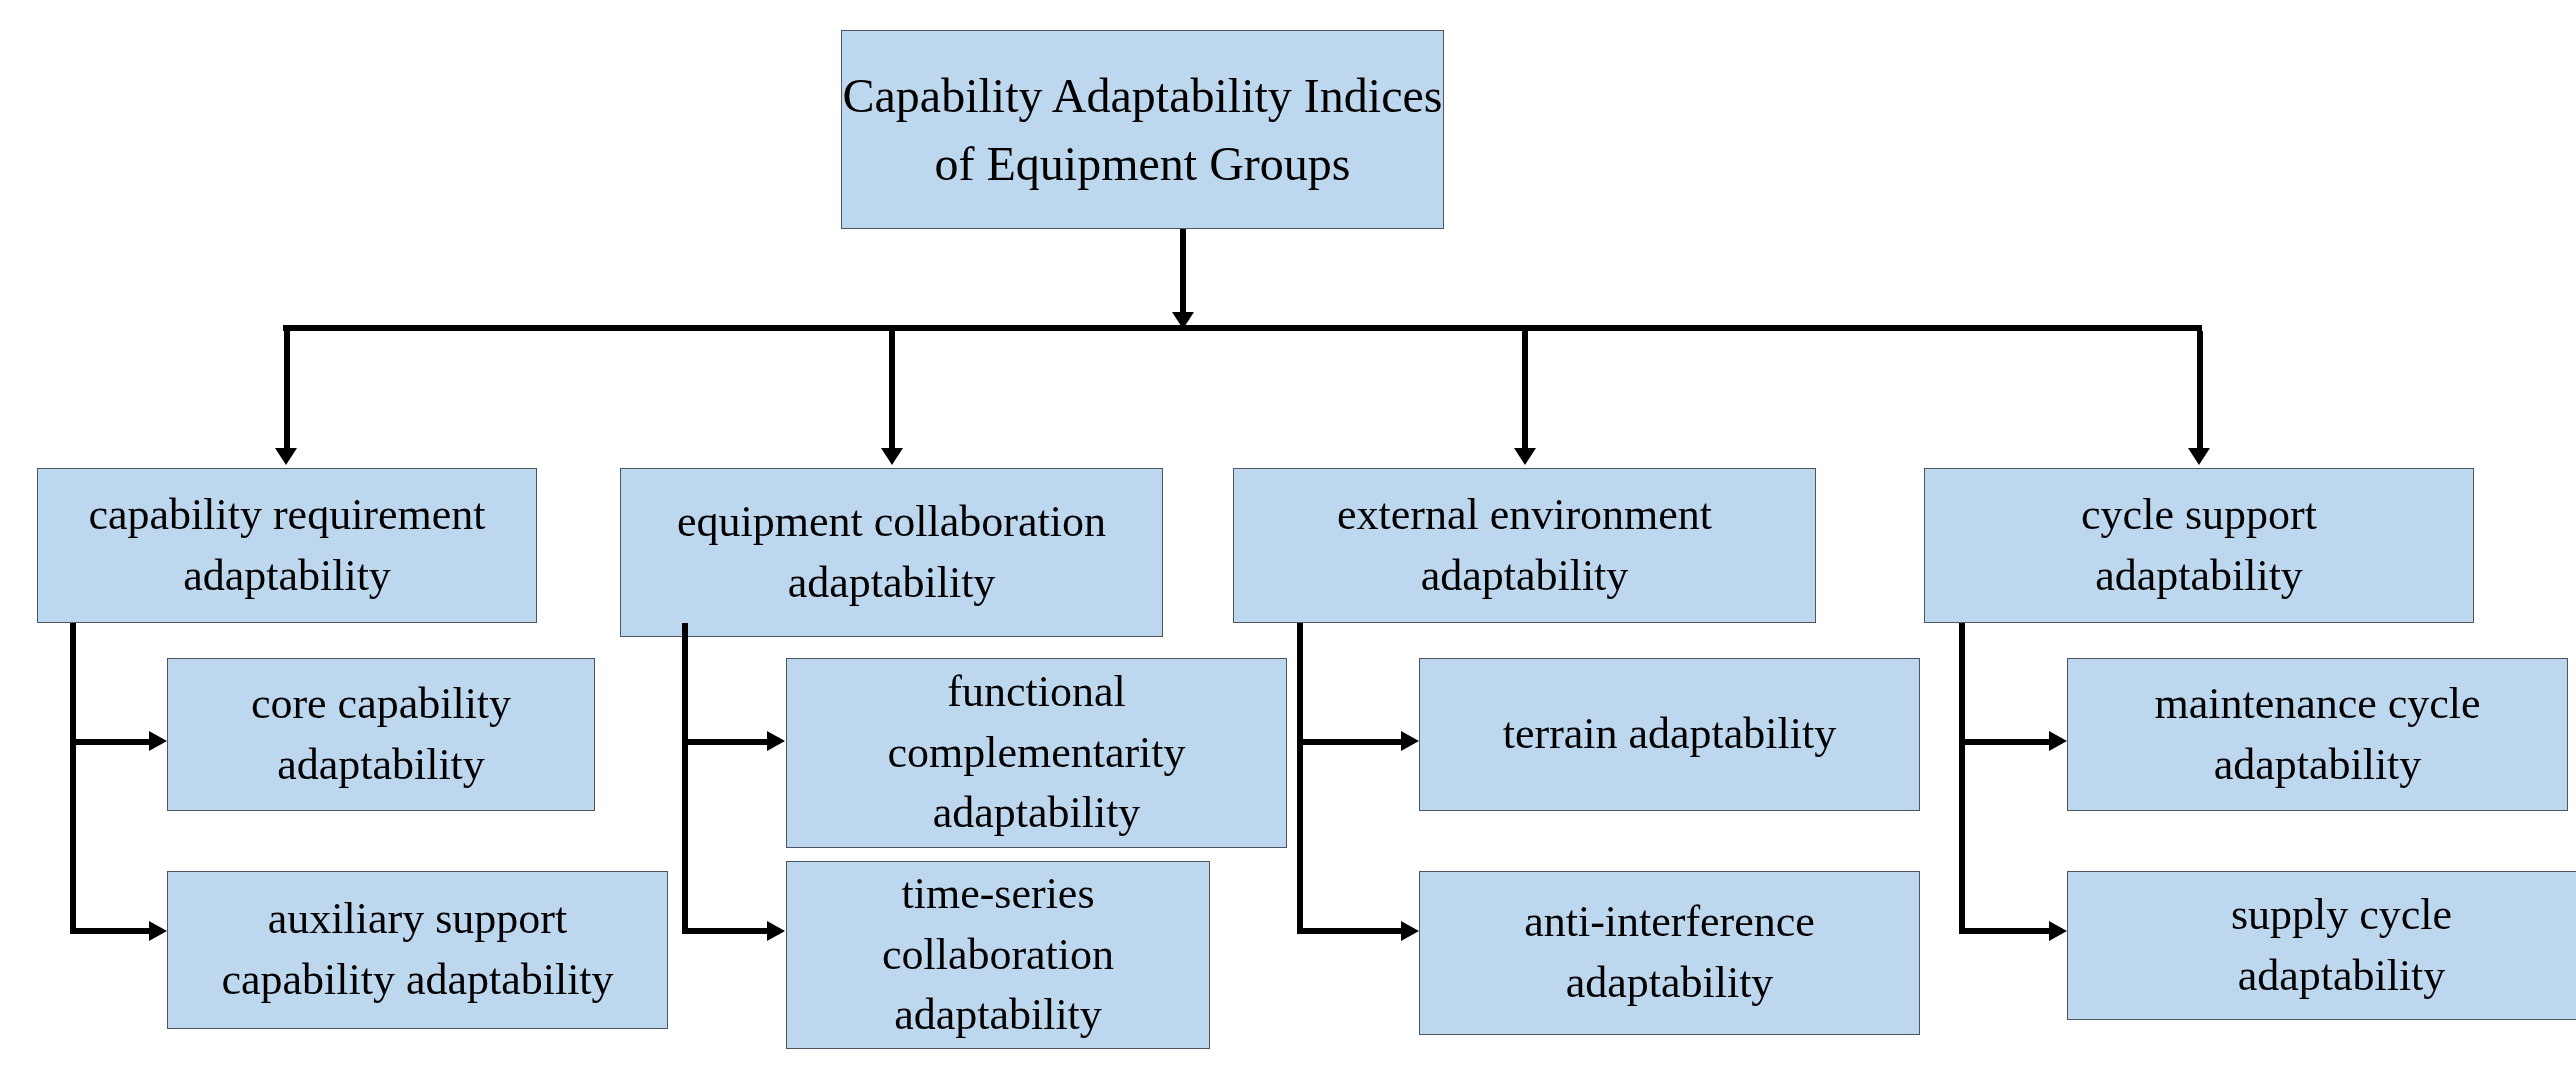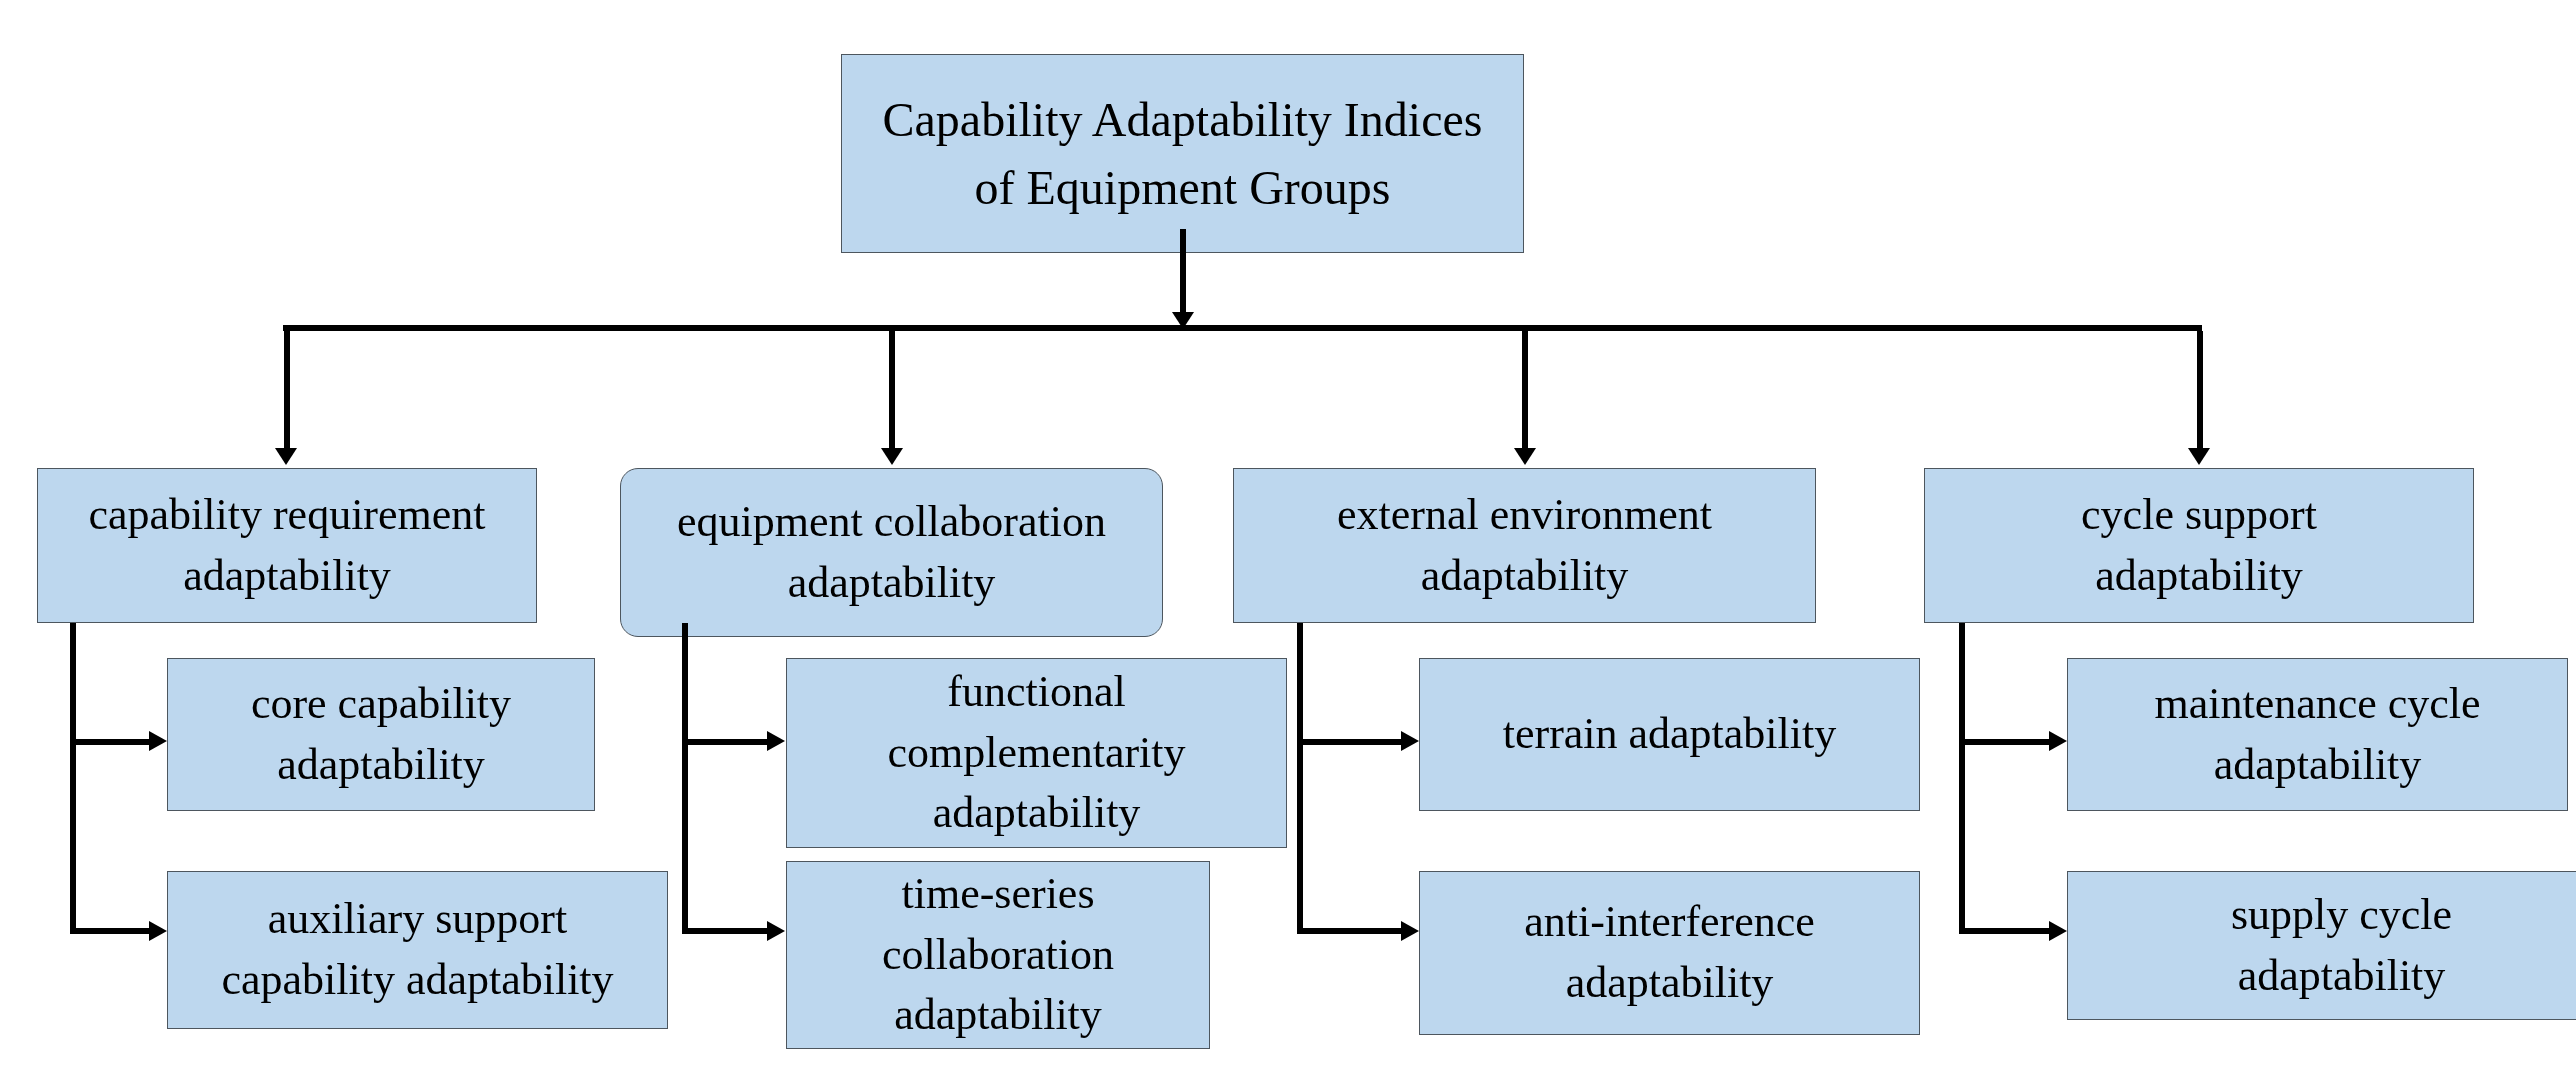--- a/index.html
+++ b/index.html
@@ -40,21 +40,21 @@
     border-top: 10.4px solid transparent;
     border-bottom: 10.4px solid transparent;
     border-left: 18px solid #000000;
   }
 </style>
 </head>
 <body>
 
 <div class="canvas">
 
-  <div class="node root" style="left:841px; top:30px; width:683px; height:199px;margin-top:24px;">
+  <div class="node root" style="left:841px; top:30px; width:603px; height:199px;">
       <div>Capability Adaptability Indices<br>of Equipment Groups</div>
     </div>
 
   <div class="conn" style="left:1180px; top:229px; width:6px; height:83px;"></div>
   <div class="arrowhead ah-down" style="left:1172px; top:312px;"></div>
 
   <div class="conn" style="left:283px; top:325px; width:1919px; height:5.5px;"></div>
 
   <div class="conn" style="left:284px; top:331px; width:5.5px; height:118px;"></div>
   <div class="arrowhead ah-down" style="left:275px; top:448px;"></div>
@@ -64,21 +64,21 @@
 
   <div class="conn" style="left:1522px; top:331px; width:5.5px; height:118px;"></div>
   <div class="arrowhead ah-down" style="left:1514px; top:448px;"></div>
 
   <div class="conn" style="left:2197px; top:331px; width:5.5px; height:118px;"></div>
   <div class="arrowhead ah-down" style="left:2188px; top:448px;"></div>
 
   <div class="node" style="left:37px; top:468px; width:500px; height:155px;">
       <div>capability requirement<br>adaptability</div>
     </div>
-  <div class="node" style="left:620px; top:468px; width:543px; height:169px;border-radius:18px;">
+  <div class="node" style="left:620px; top:468px; width:543px; height:169px;">
       <div>equipment collaboration<br>adaptability</div>
     </div>
   <div class="node" style="left:1233px; top:468px; width:583px; height:155px;">
       <div>external environment<br>adaptability</div>
     </div>
   <div class="node" style="left:1924px; top:468px; width:550px; height:155px;">
       <div>cycle support<br>adaptability</div>
     </div>
 
   <div class="conn" style="left:70px; top:623px; width:6px; height:311px;"></div>

